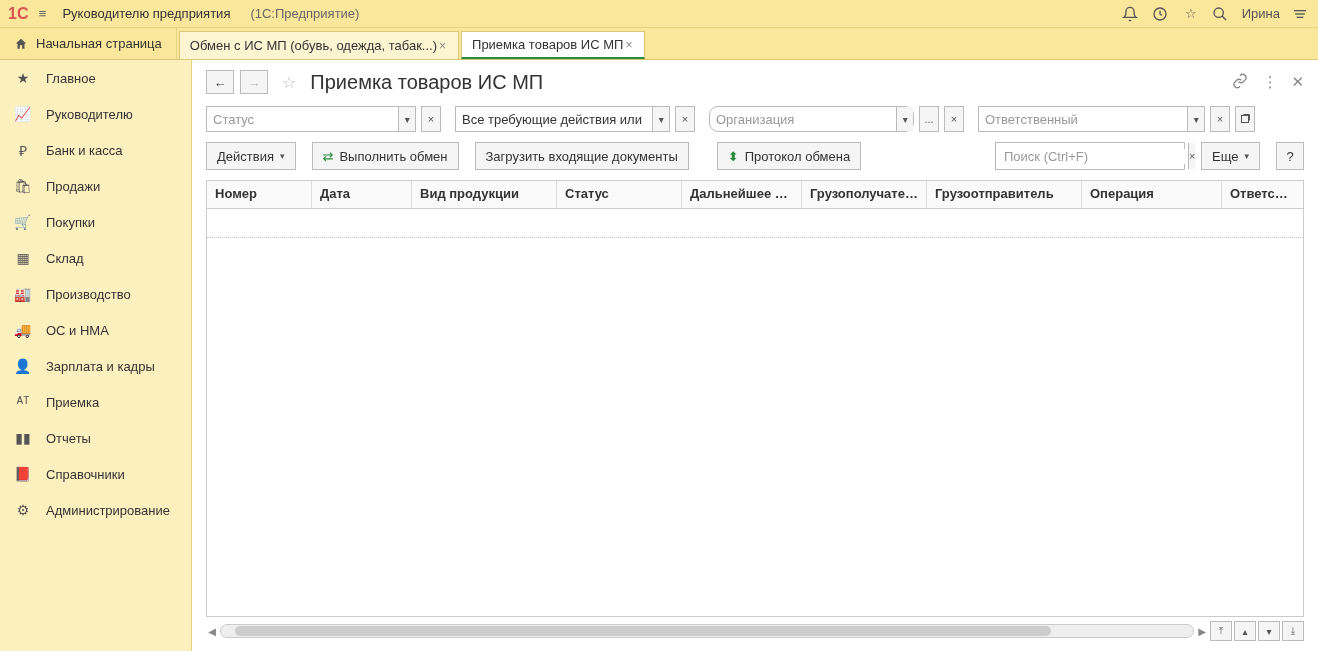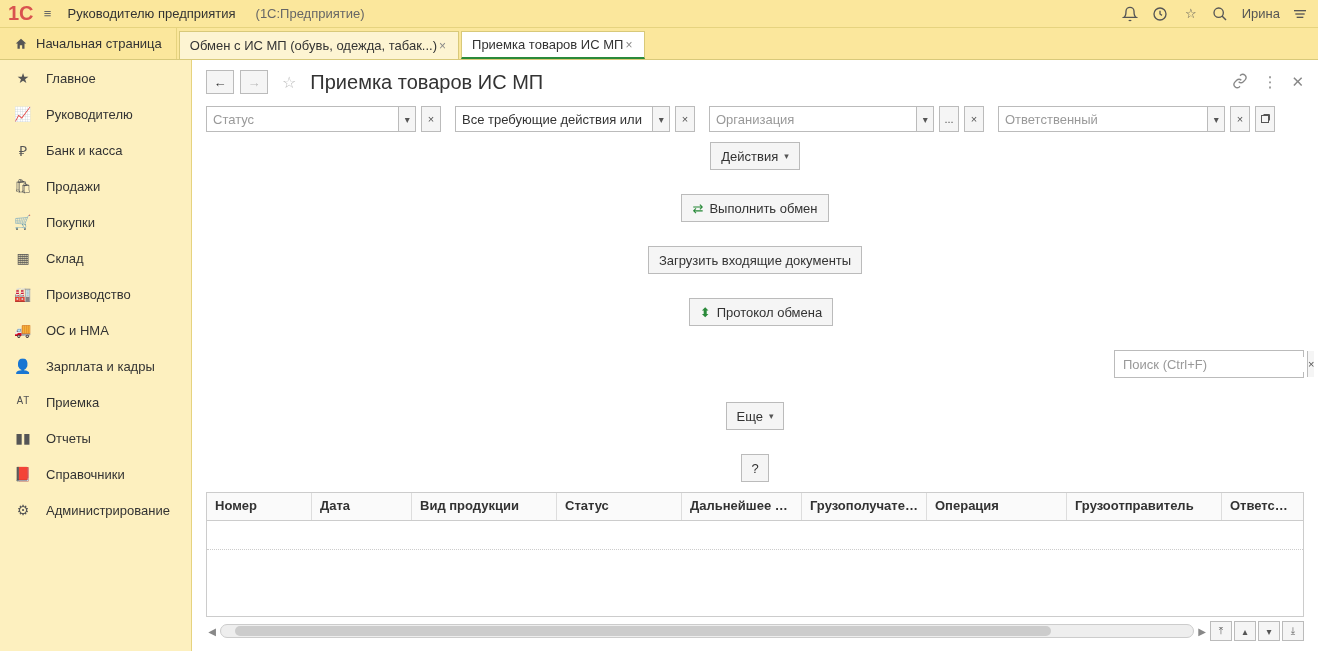--- a/index.html
+++ b/index.html
@@ -1,20 +1,20 @@
 <!DOCTYPE html>
 <html><head>
 <meta charset="utf-8">
 <style>
   * { box-sizing: border-box; margin: 0; padding: 0; font-family: Arial, sans-serif; }
   body { width: 1318px; height: 651px; overflow: hidden; background: #fff; font-size: 13px; color: #333; }
 
   
   .titlebar { height: 28px; background: #fbe79c; display: flex; align-items: center; padding: 0 8px; border-bottom: 1px solid #e6d37f; }
-  .logo { color: #d9534f; font-weight: bold; font-size: 20px; margin-right: 4px; }
+  .logo { color: #d9534f; font-weight: bold; font-size: 16px; margin-right: 4px; }
   .menu-icon { width: 20px; text-align: center; cursor: pointer; color: #666; margin-right: 10px; }
   .app-title { color: #333; font-size: 13px; }
   .app-sub { color: #666; margin-left: 20px; font-size: 13px; }
   .titlebar-right { margin-left: auto; display: flex; align-items: center; gap: 12px; color: #555; }
   .tb-icon { cursor: pointer; width: 18px; text-align: center; }
   .user-name { font-size: 13px; }
 
   
   .tabs-row { height: 32px; background: #fbe79c; display: flex; align-items: stretch; border-bottom: 1px solid #d8c97a; }
   .home-tab { display: flex; align-items: center; padding: 0 14px; gap: 8px; background: #fbe79c; border-right: 1px solid #e6d37f; font-size: 13px; cursor: pointer; }
@@ -44,21 +44,21 @@
 
   
   .filter-row { display: flex; align-items: center; padding: 4px 14px; gap: 6px; }
   .filter-box { display: flex; align-items: center; height: 26px; border: 1px solid #bbb; background: #fff; }
   .filter-input { border: none; outline: none; padding: 0 6px; font-size: 13px; color: #333; background: transparent; }
   .filter-input::placeholder { color: #999; }
   .filter-btn { width: 18px; height: 24px; border-left: 1px solid #bbb; display: flex; align-items: center; justify-content: center; font-size: 10px; color: #555; cursor: pointer; background: #f5f5f5; }
   .filter-clear { width: 20px; height: 26px; border: 1px solid #bbb; background: #f5f5f5; display: flex; align-items: center; justify-content: center; font-size: 11px; color: #555; cursor: pointer; margin-left: -1px; }
 
   
-  .action-row { display: flex; align-items: center; padding: 6px 14px; gap: 24px; flex-direction: column; }
+  .action-row { display: flex; align-items: flex-start; padding: 6px 14px; gap: 16px; }
   .btn { height: 28px; padding: 0 10px; border: 1px solid #bbb; background: #f5f5f5; display: flex; align-items: center; gap: 6px; font-size: 13px; cursor: pointer; }
   .btn-icon { font-size: 13px; }
   .caret { font-size: 9px; color: #555; }
   .search-box { margin-left: auto; display: flex; align-items: center; height: 28px; border: 1px solid #bbb; background: #fff; width: 190px; }
   .search-input { border: none; outline: none; flex: 1; padding: 0 8px; font-size: 13px; }
   .search-input::placeholder { color: #999; }
   .search-clear { width: 22px; height: 26px; border-left: 1px solid #bbb; display: flex; align-items: center; justify-content: center; cursor: pointer; background: #f5f5f5; color: #555; font-size: 11px; }
   .btn-small { width: 28px; padding: 0; justify-content: center; }
 
   
@@ -217,21 +217,21 @@
         <div class="filter-btn">▾</div>
       </div>
       <div class="filter-clear">×</div>
 
       <div class="filter-box" style="width:215px; margin-left:8px;">
         <input class="filter-input" style="width: 100%;" value="Все требующие действия или ож">
         <div class="filter-btn">▾</div>
       </div>
       <div class="filter-clear">×</div>
 
-      <div class="filter-box" style="width:225px; margin-left:8px;">
+      <div class="filter-box" style="width:205px; margin-left:8px;border-radius:9px;">
         <input class="filter-input" style="width: 100%;" placeholder="Организация">
         <div class="filter-btn">▾</div>
       </div>
       <div class="filter-clear">...</div>
       <div class="filter-clear">×</div>
 
       <div class="filter-box" style="width:227px; margin-left:8px;">
         <input class="filter-input" style="width: 100%;" placeholder="Ответственный">
         <div class="filter-btn">▾</div>
       </div>
@@ -275,22 +275,22 @@
     </div>
 
     <div class="table-wrap">
       <div class="table-header">
         <div class="th" style="width:105px;">Номер</div>
         <div class="th" style="width:100px;">Дата</div>
         <div class="th" style="width:145px;">Вид продукции</div>
         <div class="th" style="width:125px;">Статус</div>
         <div class="th" style="width:120px;">Дальнейшее д...</div>
         <div class="th" style="width:125px;">Грузополучатель</div>
+        <div class="th" style="width:155px;">Грузоотправитель</div>
         <div class="th" style="width:140px;">Операция</div>
-        <div class="th" style="width:155px;">Грузоотправитель</div>
         <div class="th" style="width:75px; border-right:none;">Ответств</div>
       </div>
       <div class="table-body">
         <div class="body-line"></div>
       </div>
     </div>
 
     <div class="bottom-bar">
       <span class="hscroll-arrow">◀</span>
       <div class="hscroll">

